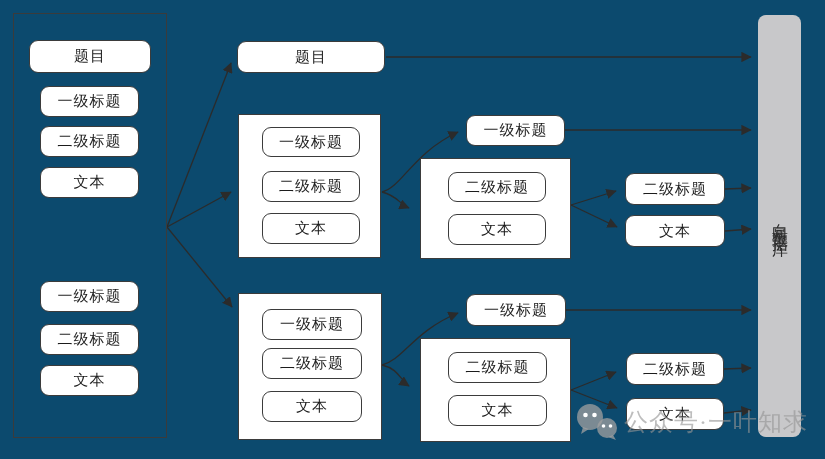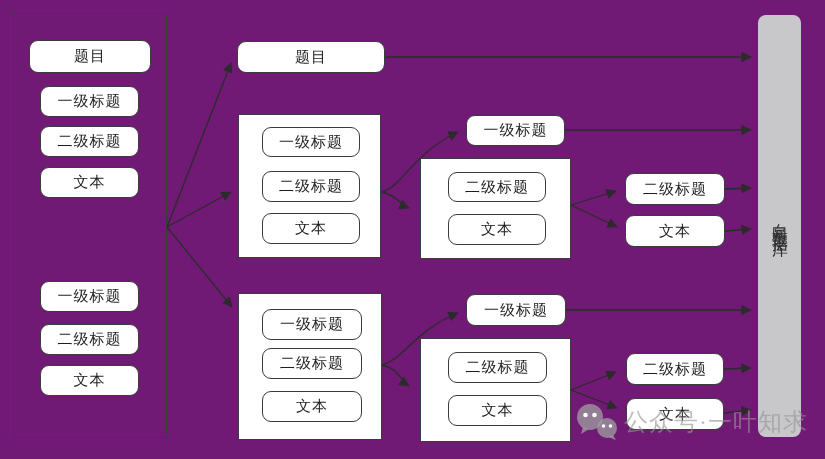--- a/index.html
+++ b/index.html
@@ -1,20 +1,20 @@
 <!DOCTYPE html>
 <html><head>
 <meta charset="utf-8">
 <style>
   * { margin: 0; padding: 0; box-sizing: border-box; }
   html, body { background: #ffffff; }
   body { font-family: "Liberation Serif", "DejaVu Serif", serif; }
   .stage {
     position: relative; width: 825px; height: 459px;
-    background: #701a75; overflow: hidden;
+    background: #0c4a6e; overflow: hidden;
   }
   .lines { position: absolute; left: 0; top: 0; pointer-events: none; }
   .panel {
     position: absolute; border: 1.5px solid #3b3b3b; background: transparent;
   }
   .grect {
     position: absolute; border: 1.6px solid #3b3b3b; background: #ffffff;
   }
   .rbox {
     position: absolute; border: 1.5px solid #3b3b3b; border-radius: 9px;

